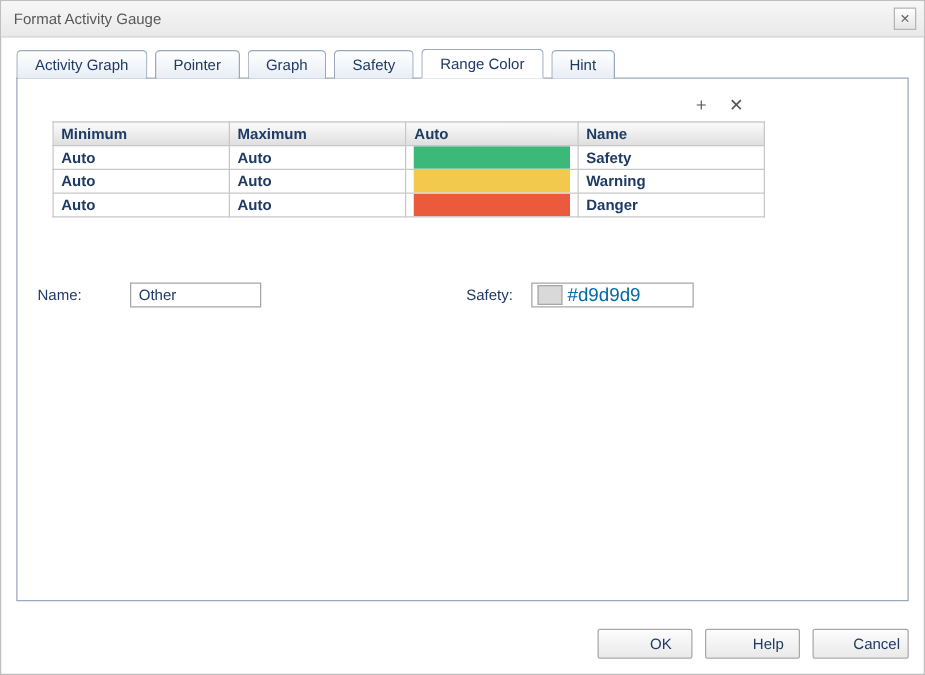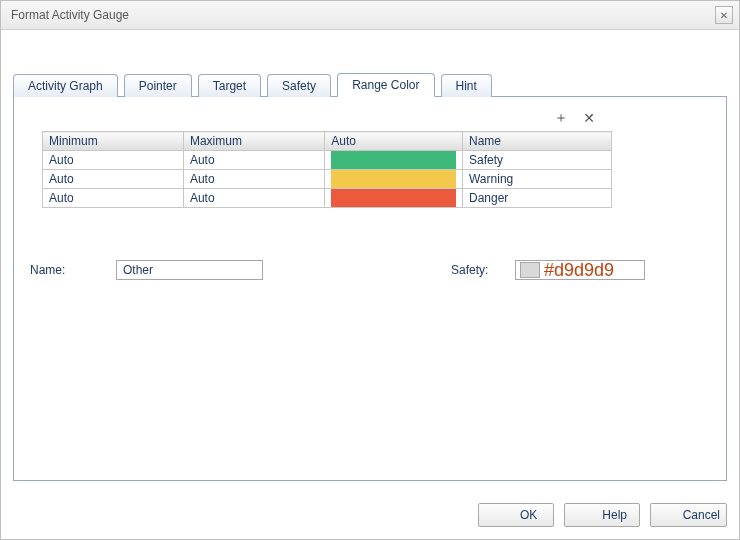--- a/index.html
+++ b/index.html
@@ -60,21 +60,20 @@
     color: #1f3a63;
     cursor: pointer;
     position: relative;
     top: 1px;
   }
   .tab.active {
     background: #ffffff;
     border-bottom: 1px solid #ffffff;
     z-index: 2;
     top: 1px;
-    margin-top: 34px;
   }
   .tab-panel {
     flex: 1;
     border: 1px solid #9aa9be;
     background: #ffffff;
     padding: 14px 16px;
     display: flex;
     flex-direction: column;
     overflow: hidden;
   }
@@ -94,21 +93,21 @@
     color: #555;
   }
   table.range-table {
     border-collapse: collapse;
     width: 570px;
     margin-left: 12px;
   }
   table.range-table th, table.range-table td {
     border: 1px solid #c7c7c7;
     text-align: left;
-    font-weight: normal;
+    font-weight: bold;
     font-size: 12px;
     height: 18px;
     line-height: 18px;
     padding: 0 6px;
     color: #1f3a63;
   }
   table.range-table th {
     background: linear-gradient(to bottom, #fbfbfb, #dedede);
   }
   .col-min { width: 140px; }
@@ -116,56 +115,56 @@
   .col-color { width: 140px; }
   .col-name { width: 150px; }
   td.color-cell { padding: 0; }
   td.color-cell .swatch {
     height: 18px;
     width: 100%;
   }
   .form-row {
     display: flex;
     align-items: center;
-    gap: 14px;
+    gap: 2px;
     margin-top: 52px;
     padding-left: 0;
   }
   .form-row .label {
     width: 72px;
     color: #1f3a63;
   }
   .text-input {
     border: 1px solid #a7a7a7;
     height: 20px;
     padding: 0 6px;
     font-size: 12px;
     color: #1f3a63;
     background: #fff;
     box-sizing: border-box;
   }
-  .name-input { width: 147px; }
+  .name-input { width: 105px; }
   .color-field {
     display: flex;
     align-items: center;
     border: 1px solid #a7a7a7;
     height: 20px;
     width: 130px;
     box-sizing: border-box;
     background: #fff;
   }
   .color-field .mini-swatch {
     width: 18px;
     height: 14px;
     margin: 0 4px;
     border: 1px solid #a7a7a7;
   }
   .color-field .hex {
-    font-size: 18px;
-    color: #c2410c;
+    font-size: 15px;
+    color: #0369a1;
   }
   .form-row .gap-between { width: 160px; }
   .button-bar {
     display: flex;
     justify-content: flex-end;
     gap: 10px;
     padding: 12px 12px 12px 0;
   }
   .btn {
     min-width: 76px;
@@ -190,21 +189,21 @@
     <span class="close-btn">
       <span>✕</span>
     </span>
   </div>
 
   <div class="body-area">
 
     <div class="tabs">
       <div class="tab"><span>Activity Graph</span></div>
       <div class="tab"><span>Pointer</span></div>
-      <div class="tab"><span>Target</span></div>
+      <div class="tab"><span>Graph</span></div>
       <div class="tab"><span>Safety</span></div>
       <div class="tab active"><span>Range Color</span></div>
       <div class="tab"><span>Hint</span></div>
     </div>
 
     <div class="tab-panel">
 
       <div class="panel-top-actions">
         <span class="icon-btn">
           <span>＋</span>

